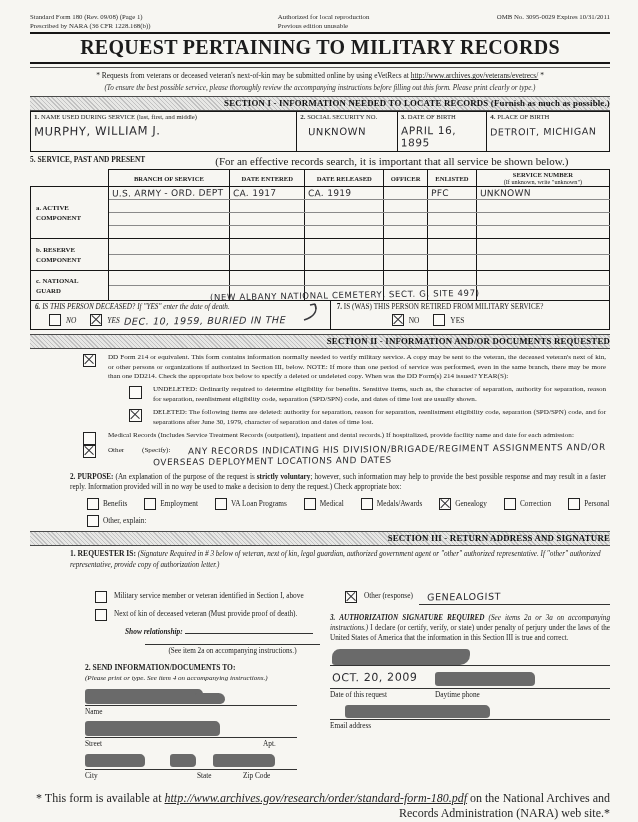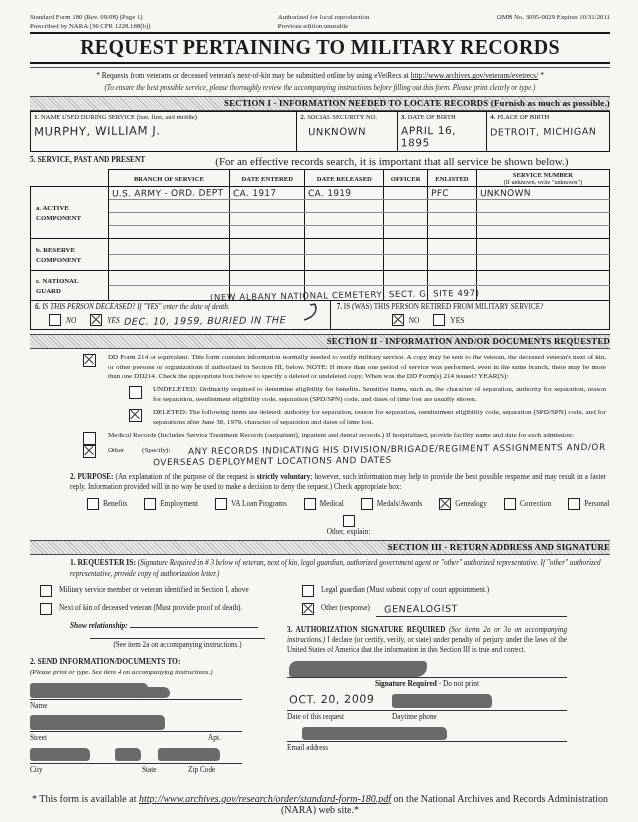--- a/index.html
+++ b/index.html
@@ -83,50 +83,50 @@
   .item.sub .cb{left:99px;}
   .item .b{font-weight:normal;}
   .otherhw{position:relative;}
   .otherhw .hwline{font-size:8.8px;white-space:nowrap;}
   .otherhw .hwline.second{margin-left:45px;}
   .purp{margin:6px 0 0 40px;font-size:7.2px;line-height:1.35;text-align:justify;padding-right:4px;}
   .purp .b{font-weight:bold;}
   .purprow{display:flex;align-items:center;margin:5px 0 0 53px;font-size:7.3px;flex-wrap:nowrap;}
   .purprow .pu{display:flex;align-items:center;margin-right:13px;white-space:nowrap;}
   .purprow .pu span{margin-left:4px;}
-  .otherexp{display:flex;align-items:center;margin:5px 0 4px 53px;font-size:7.3px;flex-direction:column;}
+  .otherexp{display:flex;align-items:center;margin:5px 0 4px 53px;font-size:7.3px;}
   .otherexp span{margin-left:4px;}
   
-  .req{margin:3px 0 0 40px;font-size:7.2px;line-height:1.4;padding-right:2px;}
+  .req{margin:3px 0 15px 40px;font-size:7.2px;line-height:1.4;padding-right:2px;}
   .req .b{font-weight:bold;font-size:7.6px;}
   .req .i{font-style:italic;}
-  .cols{display:grid;grid-template-columns:245px 280px;column-gap:12px;}
+  .cols{display:grid;grid-template-columns:245px 280px;margin-left:55px;column-gap:0;}
   .ccol{position:relative;}
   .c-cbrow{display:flex;align-items:flex-start;margin-top:6px;font-size:7.3px;}
   .c-cbrow .cb{margin-top:0;}
   .c-cbrow span.t{margin-left:7px;}
   .showrel{margin:6px 0 0 40px;font-size:7.4px;font-weight:bold;font-style:italic;}
   .showrel .ln{display:inline-block;width:128px;border-bottom:1px solid #333;}
   .seeitem{margin:8px 0 0 60px;font-size:7.2px;border-top:1px solid #333;padding-top:2px;width:175px;text-align:center;}
   .sendto{margin-top:8px;font-size:7.5px;}
   .sendto .b{font-weight:bold;}
   .sendto .i{font-style:italic;font-size:7.1px;margin-top:2px;}
   .wline{position:relative;height:17px;border-bottom:1px solid #333;}
   .redact{position:absolute;background:#6a6a6a;border-radius:3px 5px 4px 3px;}
   .lblrow{position:relative;font-size:7.3px;margin-top:1px;height:10px;}
   .lblrow .l0{position:absolute;left:0;}
   .lblrow .l1{position:absolute;}
   .auth{font-size:7.2px;line-height:1.4;text-align:justify;margin-top:8px;}
-  .auth .b{font-weight:bold;}
+  .auth .b{font-weight:bold;font-style:italic;}
   .auth .i{font-style:italic;}
   .sigcap{font-size:7.4px;text-align:center;margin-top:1px;}
   .sigcap .b{font-weight:bold;}
   .datehw{position:absolute;left:2px;top:1px;font-size:11px;}
   
-  .footer{margin-top:18px;font-size:10px;text-align:center;color:#262626;}
+  .footer{margin-top:10px;font-size:12px;text-align:right;color:#262626;}
   .footer .i{font-style:italic;}
   .footer a{color:#262626;}
 </style>
 </head>
 <body>
 
 <div class="page">
   <div class="form">
 
     <div class="tophdr">
@@ -421,41 +421,34 @@
           <div class="lblrow">
             <span class="l0">City</span>
             <span class="l1" style="left:112px">State</span>
             <span class="l1" style="left:158px">Zip Code</span>
           </div>
         </div>
       </div>
 
       <div class="ccol">
         <div class="c-cbrow" style="margin-left:15px">
-          <span class="cb"></span>
-          <span class="t">Legal guardian (Must submit copy of court appointment.)</span>
-        </div>
-        <div class="c-cbrow" style="margin-left:15px">
           <span class="cb checked"></span>
           <span class="t">Other (response)</span>
           <span style="flex:1;border-bottom:1px solid #333;margin-left:6px;position:relative;height:13px">
             <span class="hw" style="position:absolute;left:8px;top:0;font-size:9.5px">GENEALOGIST</span>
           </span>
         </div>
 
         <div class="auth">
           <span class="b"><span>3.</span> <span>AUTHORIZATION SIGNATURE REQUIRED</span></span><span class="i"> (See items 2a or 3a on accompanying instructions.)</span><span>  I declare (or certify, verify, or state) under penalty of perjury under the laws of the United States of America that the information in this Section III is true and correct.</span>
         </div>
 
         <div class="wline" style="margin-top:5px">
           <span class="redact" style="left:2px;top:1px;width:138px;height:16px;border-radius:8px 4px 10px 3px"></span>
         </div>
-        <div class="sigcap">
-          <span class="b">Signature Required</span><span> - Do not print</span>
-        </div>
 
         <div class="wline" style="margin-top:4px;height:18px">
           <span class="hw datehw">OCT. 20, 2009</span>
           <span class="redact" style="left:105px;top:2px;width:100px;height:14px"></span>
         </div>
         <div class="lblrow">
           <span class="l0">Date of this request</span>
           <span class="l1" style="left:105px">Daytime phone</span>
         </div>
 

